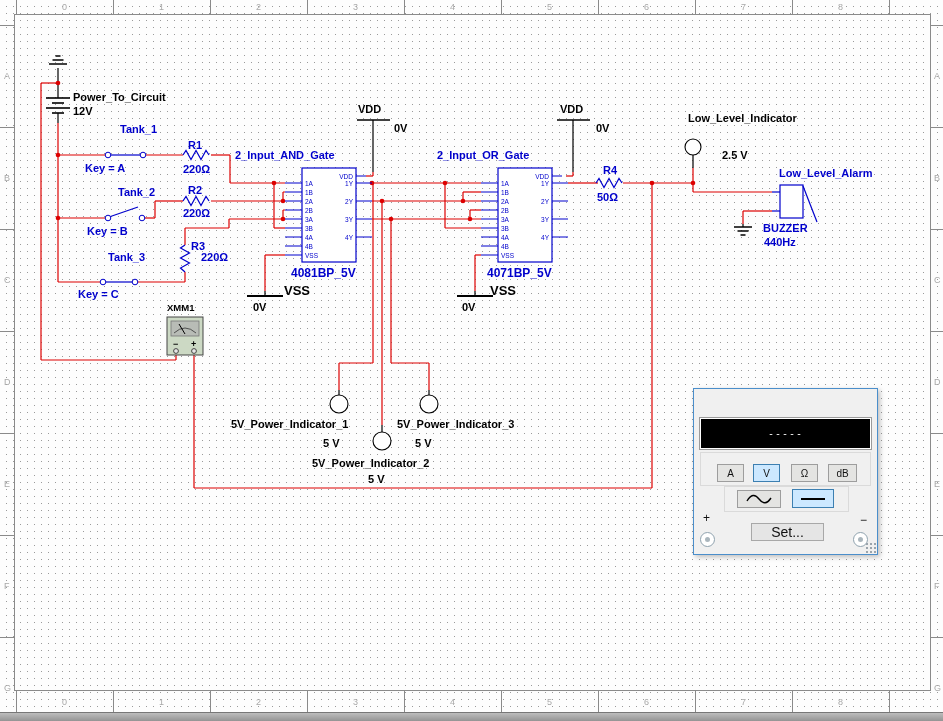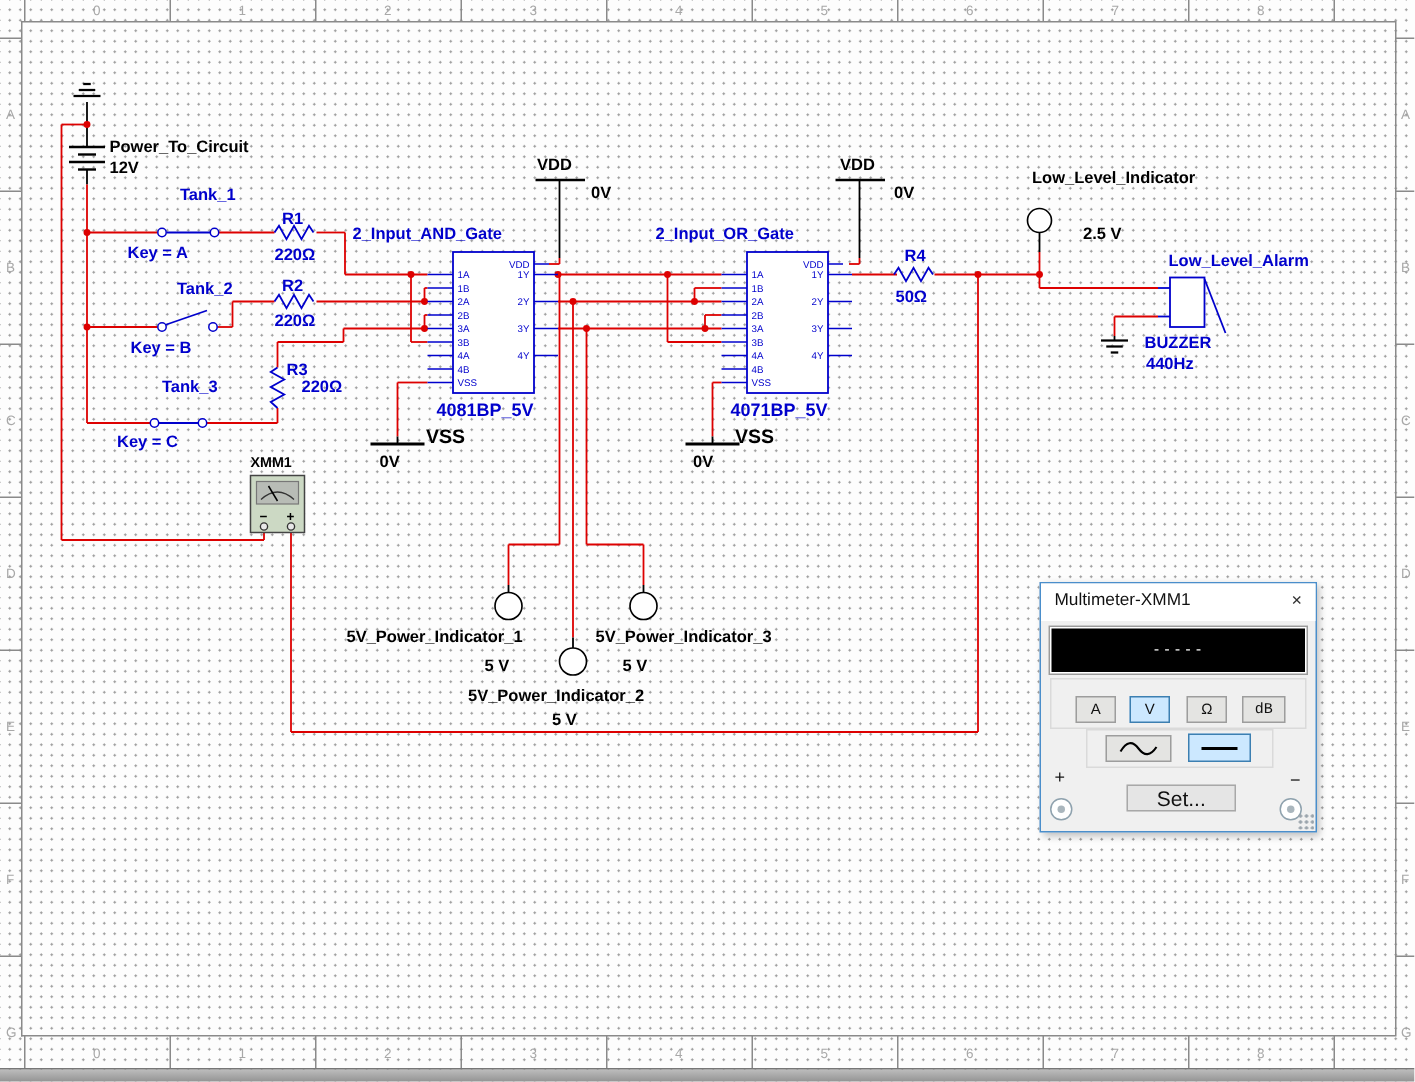--- a/index.html
+++ b/index.html
@@ -353,32 +353,28 @@
     <div class="tick" style="left: 0px; top: 433px; width: 14px; height: 1px;"></div>
     <div class="tick" style="left: 930px; top: 433px; width: 13px; height: 1px;"></div>
     <div class="tick" style="left: 0px; top: 535px; width: 14px; height: 1px;"></div>
     <div class="tick" style="left: 930px; top: 535px; width: 13px; height: 1px;"></div>
     <div class="tick" style="left: 0px; top: 637px; width: 14px; height: 1px;"></div>
     <div class="tick" style="left: 930px; top: 637px; width: 13px; height: 1px;"></div>
   </div>
 <div id="scrollstrip"></div>
 
 <div id="mm-dialog">
-  <div id="mm-title">
-    <span id="mm-title-text">Multimeter-XMM1</span>
-    <span id="mm-close">×</span>
-  </div>
   <div id="mm-display-outer">
     <div id="mm-display">-----</div>
   </div>
   <div id="mm-group1" class="mm-group">
       <div class="mm-btn" style="left: 16px; top: 11px; width: 25px; height: 16px;">A</div>
       <div class="mm-btn sel" style="left: 52px; top: 11px; width: 25px; height: 16px;">V</div>
       <div class="mm-btn" style="left: 90px; top: 11px; width: 25px; height: 16px;">Ω</div>
-      <div class="mm-btn" style="left: 127px; top: 11px; width: 27px; height: 16px; font-family: Liberation Mono, monospace;">dB</div>
+      <div class="mm-btn" style="left: 127px; top: 11px; width: 27px; height: 16px;">dB</div>
     </div>
   <div id="mm-group2" class="mm-group"></div>
   <div id="mm-btn-sine" class="mm-btn" style="left:43px;top:101px;width:42px;height:16px;">
     <svg width="28" height="10">
       <path d="M2,7 Q8,-3 14,5 T26,4" stroke="#000" stroke-width="1.4" fill="none"></path>
     </svg>
   </div>
   <div id="mm-btn-dc" class="mm-btn sel" style="left:98px;top:100px;width:40px;height:17px;">
     <div style="width:24px;height:2px;background:#000;"></div>
   </div>

